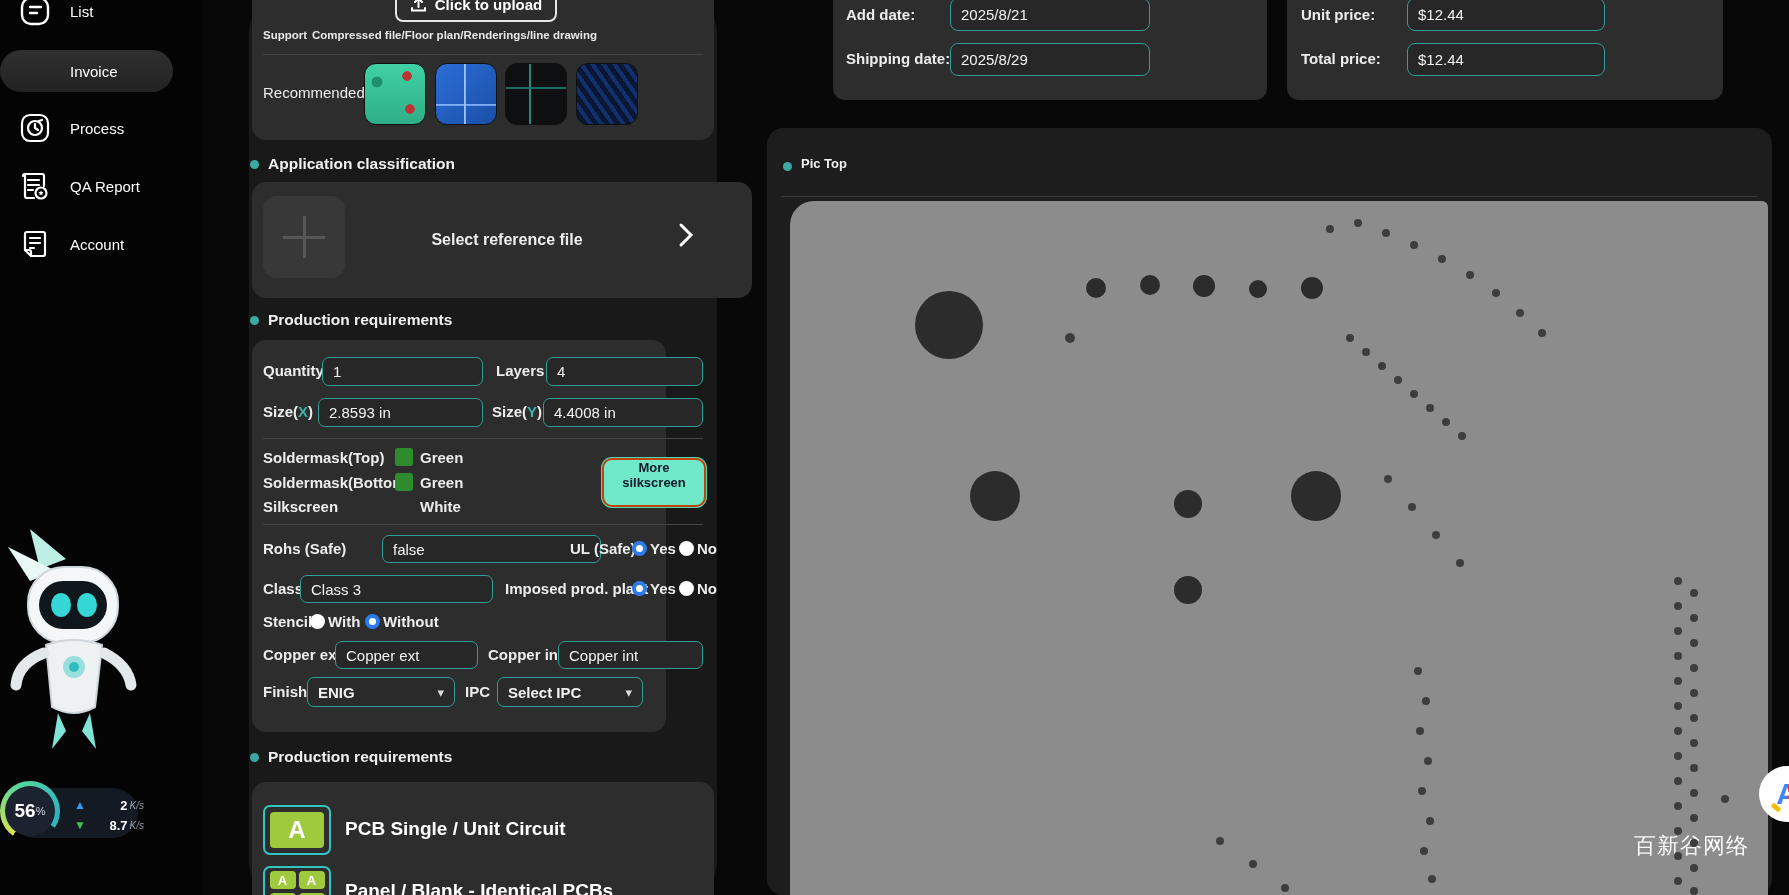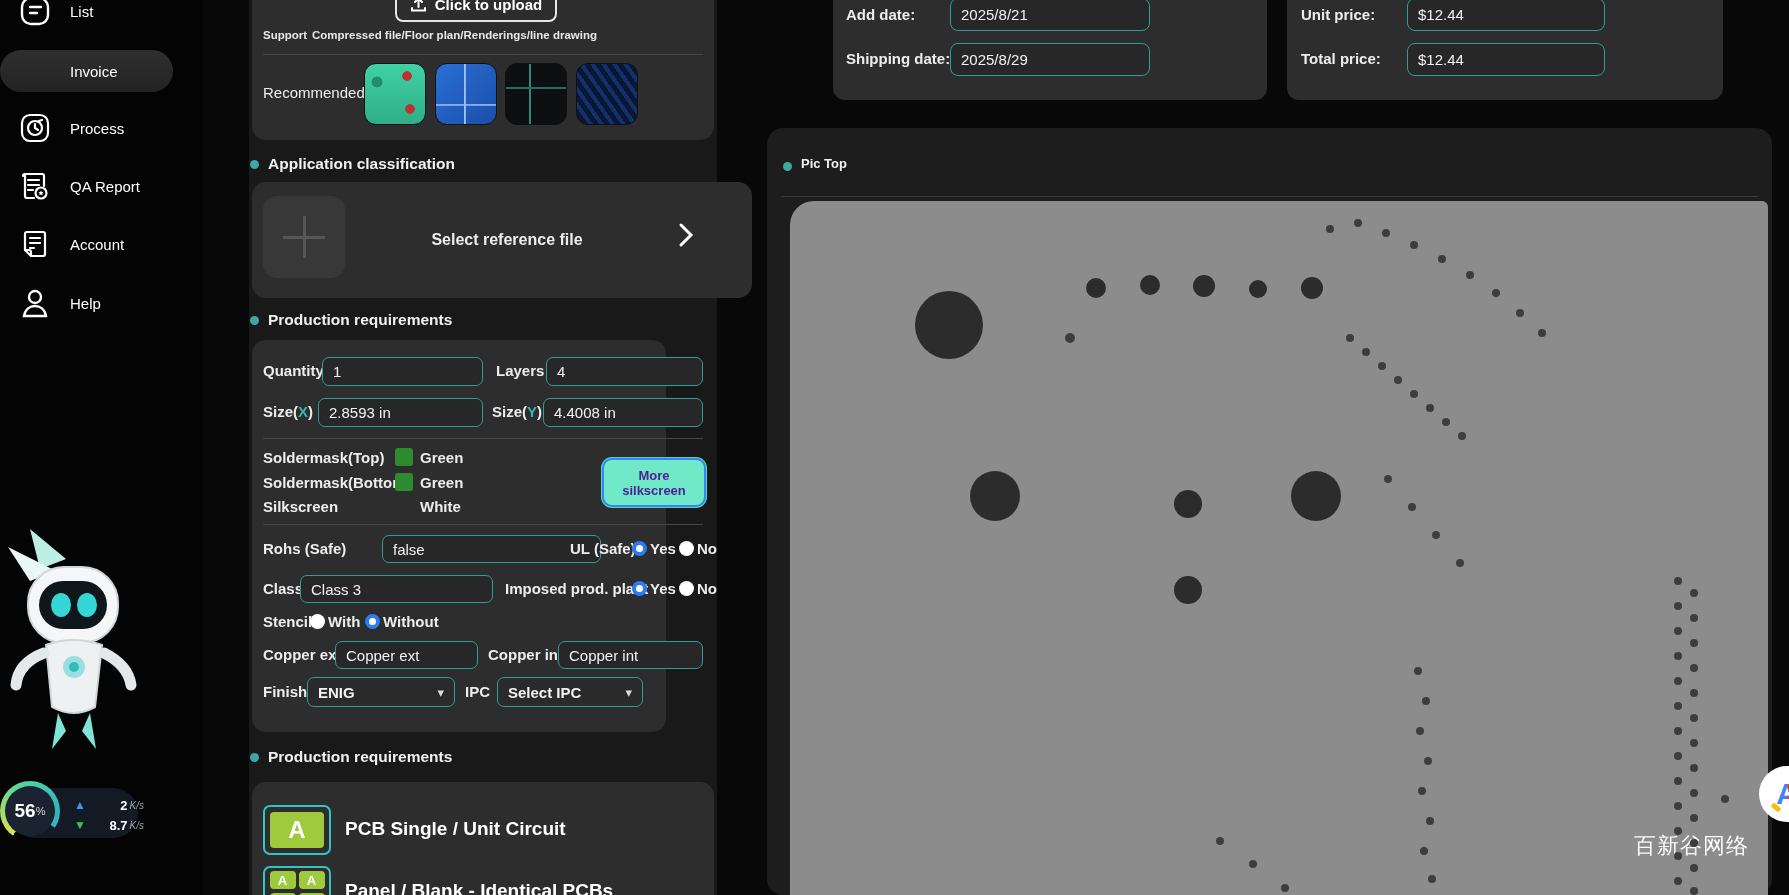--- a/index.html
+++ b/index.html
@@ -22,21 +22,21 @@
     display:flex;align-items:center;justify-content:center;}
   #gauge-inner .pct{font-size:19px;font-weight:bold;color:#fff;}
   #gauge-inner .pct-sign{font-size:11px;color:#cfd6df;}
   .speed-row{position:absolute;left:64px;width:70px;height:20px;display:flex;align-items:center;font-size:13px;}
   .speed-arrow{width:14px;font-size:12px;font-weight:bold;}
   .speed-up .speed-arrow{color:#2f9bf4;}
   .speed-down .speed-arrow{color:#39c24f;}
   .speed-val{flex:1;text-align:right;color:#fff;font-weight:bold;}
   .speed-unit{font-size:10px;color:#9aa3ad;font-style:italic;margin-left:2px;}
   
-  #main-col{left:249px;top:0;width:468px;height:895px;background:#191919;}
+  #main-col{left:249px;top:0;width:468px;height:895px;background:#191919;border-radius:32px;}
   .card{position:absolute;background:#2d2d2d;border-radius:14px;}
   .sec-dot{position:absolute;width:9px;height:9px;border-radius:50%;background:#3aa9a2;}
   .sec-title{position:absolute;font-size:15.5px;font-weight:600;color:#f0f0f0;}
   .divider{position:absolute;height:1px;background:#454545;}
   .lbl{position:absolute;font-size:15px;font-weight:600;color:#ededed;line-height:20px;white-space:nowrap;}
   .teal{color:#3ab6ad;}
   .tinput{position:absolute;background:#272727;border:1px solid #2f9e96;border-radius:7px;
           color:#f2f2f2;font-size:15px;padding:0 10px;font-family:inherit;box-sizing:border-box;outline:none;}
   .tselect{position:absolute;background:#2a2a2a;border:1px solid #2f9e96;border-radius:7px;color:#f2f2f2;
            font-size:15px;display:flex;align-items:center;padding:0 10px;box-sizing:border-box;font-weight:600;cursor:pointer;}
@@ -64,23 +64,23 @@
      linear-gradient(90deg,transparent 38%,#2a8a7f 39% 41%,transparent 42%),
      #0d0f10;}
   .thumb-navy{background:
      repeating-linear-gradient(55deg,#12306e 0 4px,#0a1733 4px 9px),
      #0a1733;}
   
   #plus-box{position:absolute;left:11px;top:14px;width:82px;height:82px;border-radius:14px;background:#383838;
     display:flex;align-items:center;justify-content:center;cursor:pointer;}
   .plus-h,.plus-v{position:absolute;background:#565656;}
   
-  #more-silk{position:absolute;left:350px;top:118px;width:100px;height:45px;background:#70e9c9;border:2px solid #3b82f6;
-     border-radius:10px;color:#4c1d95;font-size:13px;font-weight:600;line-height:15px;text-align:center;
-     display:flex;align-items:center;justify-content:center;cursor:pointer;box-shadow:0 0 0 1px #4dd9b4;}
+  #more-silk{position:absolute;left:350px;top:118px;width:100px;height:45px;background:#70e9c9;border:2px solid #c2410c;
+     border-radius:10px;color:#0f172a;font-size:13px;font-weight:600;line-height:15px;text-align:center;
+     display:flex;justify-content:center;cursor:pointer;box-shadow:0 0 0 1px #4dd9b4;}
   
   .type-tile{position:absolute;width:68px;height:50px;border:2px solid #35c4c4;border-radius:7px;background:#2d2d2d;
      box-sizing:border-box;display:flex;align-items:center;justify-content:center;cursor:pointer;}
   .tile-a{background:#9fca3e;color:#fff;font-weight:bold;display:flex;align-items:center;justify-content:center;border-radius:4px;}
   .type-lbl{position:absolute;font-size:19px;font-weight:bold;color:#fff;}
   
   .ordcard{position:absolute;background:#2d2d2d;border-radius:12px;}
   .ordlbl{position:absolute;font-size:15px;font-weight:600;color:#ededed;}
   #pic-panel{left:767px;top:128px;width:1005px;height:767px;background:#1d1d1d;border-radius:16px;}
   #board{position:absolute;left:23px;top:73px;width:978px;height:694px;background:#8c8c8c;
@@ -136,29 +136,20 @@
       <span class="side-label">Process</span>
     </div>
     <div class="side-item" style="top:224px;">
       <span class="side-icon">
         <svg width="34" height="34" viewBox="0 0 34 34" fill="none" stroke="#fff" stroke-width="2.2" stroke-linecap="round">
           <path d="M7 7a2 2 0 0 1 2-2h16a2 2 0 0 1 2 2v20a2 2 0 0 1-2 2H13l-6-6z"></path>
           <path d="M13 29v-4a2 2 0 0 0-2-2H7M12 11h10M12 16h10M12 21h4"></path>
           </svg>
       </span>
       <span class="side-label">Account</span>
-    </div>
-    <div class="side-item" style="top:283px;">
-      <span class="side-icon">
-        <svg width="34" height="34" viewBox="0 0 34 34" fill="none" stroke="#fff" stroke-width="2.4" stroke-linecap="round">
-          <circle cx="17" cy="11" r="6"></circle>
-            <path d="M6 30c1.2-7 6.2-10 11-10s9.8 3 11 10z"></path>
-          </svg>
-      </span>
-      <span class="side-label">Help</span>
     </div>
 
     <div class="abs" style="left:0;top:515px;">
       <svg width="160" height="260" viewBox="0 0 160 260">
         <path d="M30 14 L66 44 L40 54 Z" fill="#bdeee4"></path>
         <path d="M8 32 L56 56 L30 66 Z" fill="#e9f8f4"></path>
         <rect x="28" y="52" width="90" height="76" rx="36" fill="#f4f6f7" stroke="#cfd7da" stroke-width="2"></rect>
         <rect x="39" y="66" width="68" height="48" rx="24" fill="#0f171c"></rect>
         <ellipse cx="61" cy="90" rx="10" ry="12" fill="#35d6d6"></ellipse>
         <ellipse cx="87" cy="90" rx="10" ry="12" fill="#35d6d6"></ellipse>

